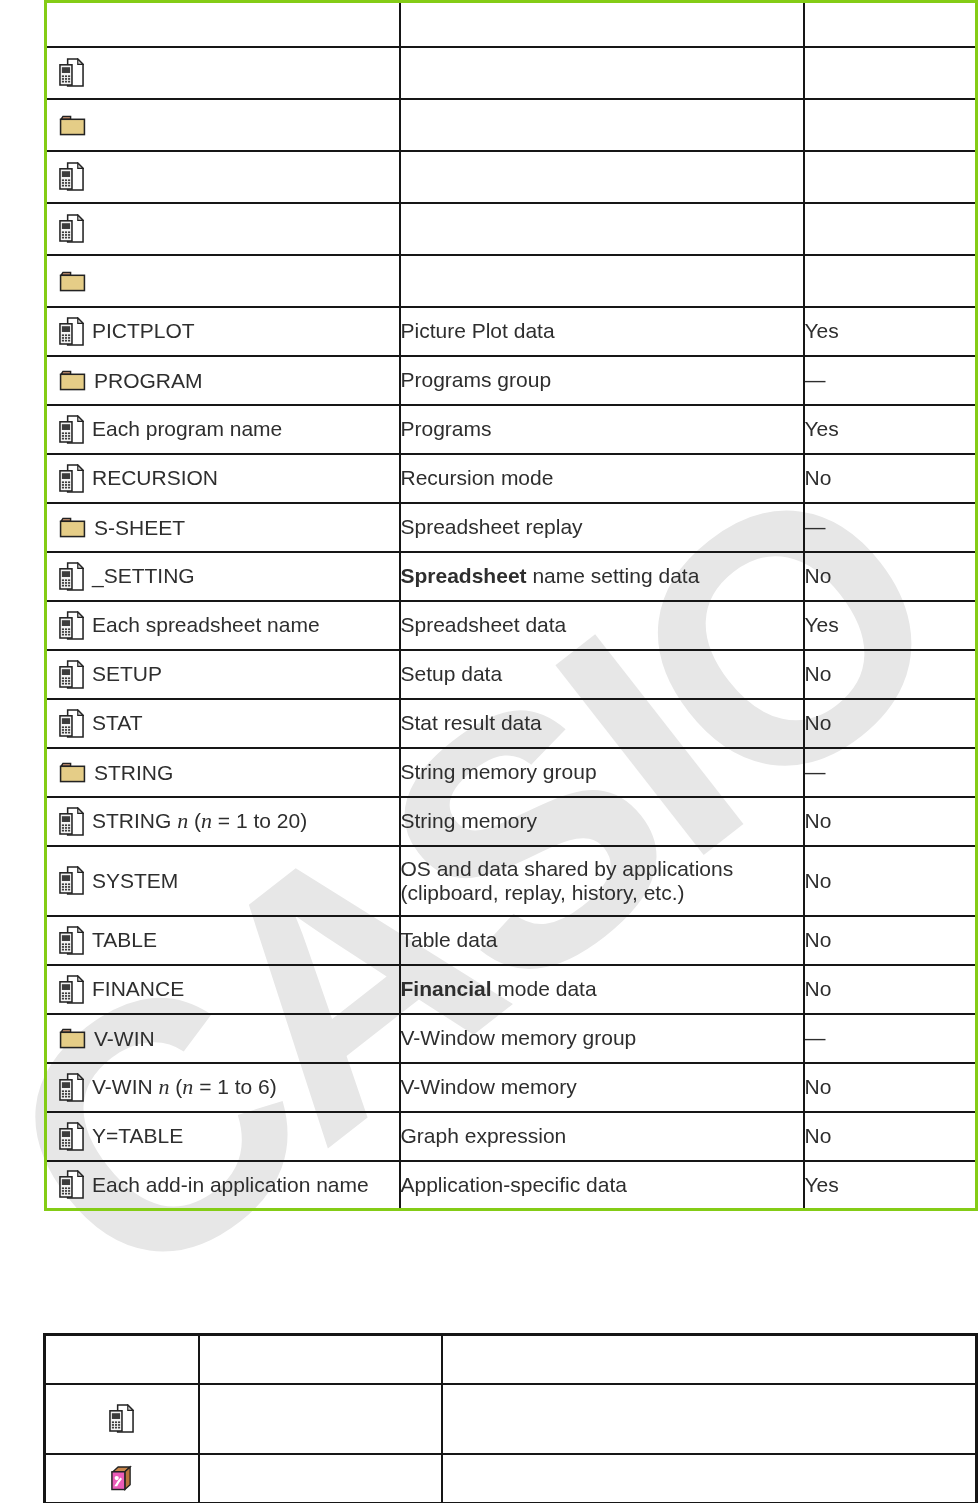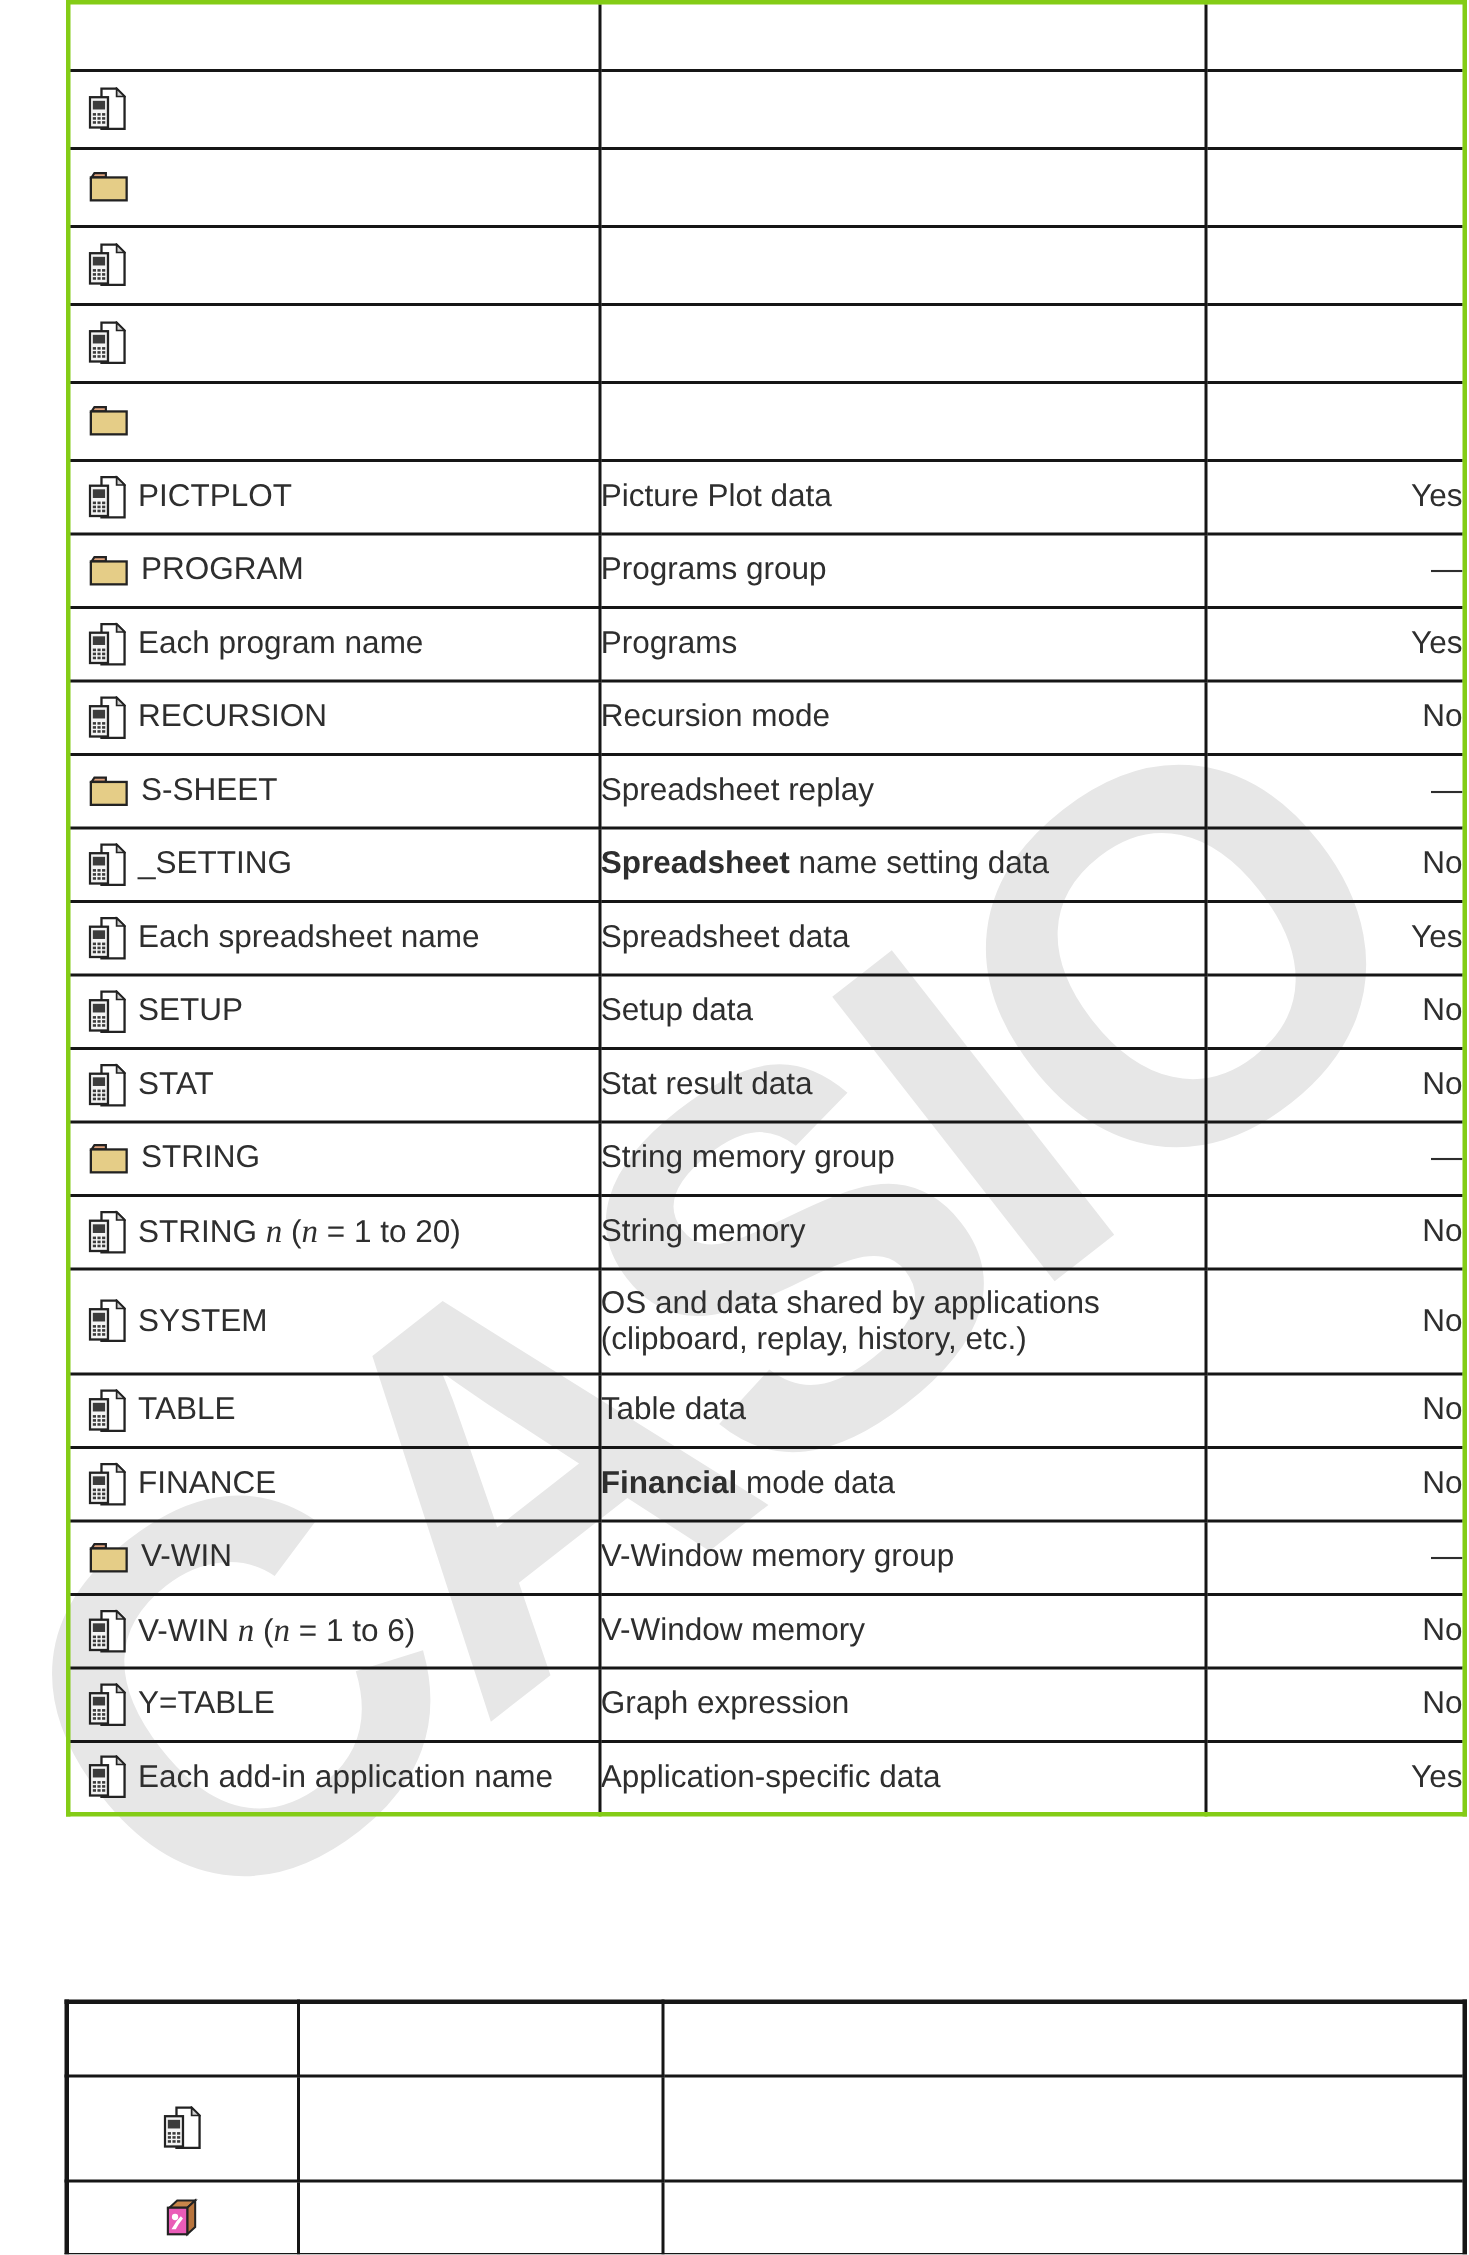--- a/index.html
+++ b/index.html
@@ -10,21 +10,21 @@
       letter-spacing:-12px;line-height:1;color:#e7e7e7;white-space:nowrap;
       transform:rotate(-38deg);transform-origin:130px 160px;user-select:none;}
   
   table{border-collapse:collapse;table-layout:fixed;position:absolute;z-index:1;background:transparent;}
   table.main{left:44px;top:0;width:931px;border:3px solid #84cc16;}
   table.bottom{left:43px;top:1333px;width:932px;border:3px solid #161616;}
   td{border:2px solid #161616;padding:0;vertical-align:middle;background:transparent;
      font-size:21px;overflow:hidden;}
   .main td.c1{padding-left:12px;}
   .main td.c2{padding-right:8px;}
-  .main td.c3{text-align:right;}
+  .main td.c3{text-align:left;}
   .main tr{height:49px;}
   .main tr.r0{height:45px;}
   .main tr.ri{height:52px;}
   .main tr.rtall{height:70px;}
   .bottom tr.b0{height:49px;}
   .bottom tr.b1{height:70px;}
   .bottom tr.b2{height:50px;}
   .bottom td.c1{text-align:center;}
   .ic{display:inline-block;vertical-align:middle;margin-right:8px;}
   .ic svg{display:block;}

